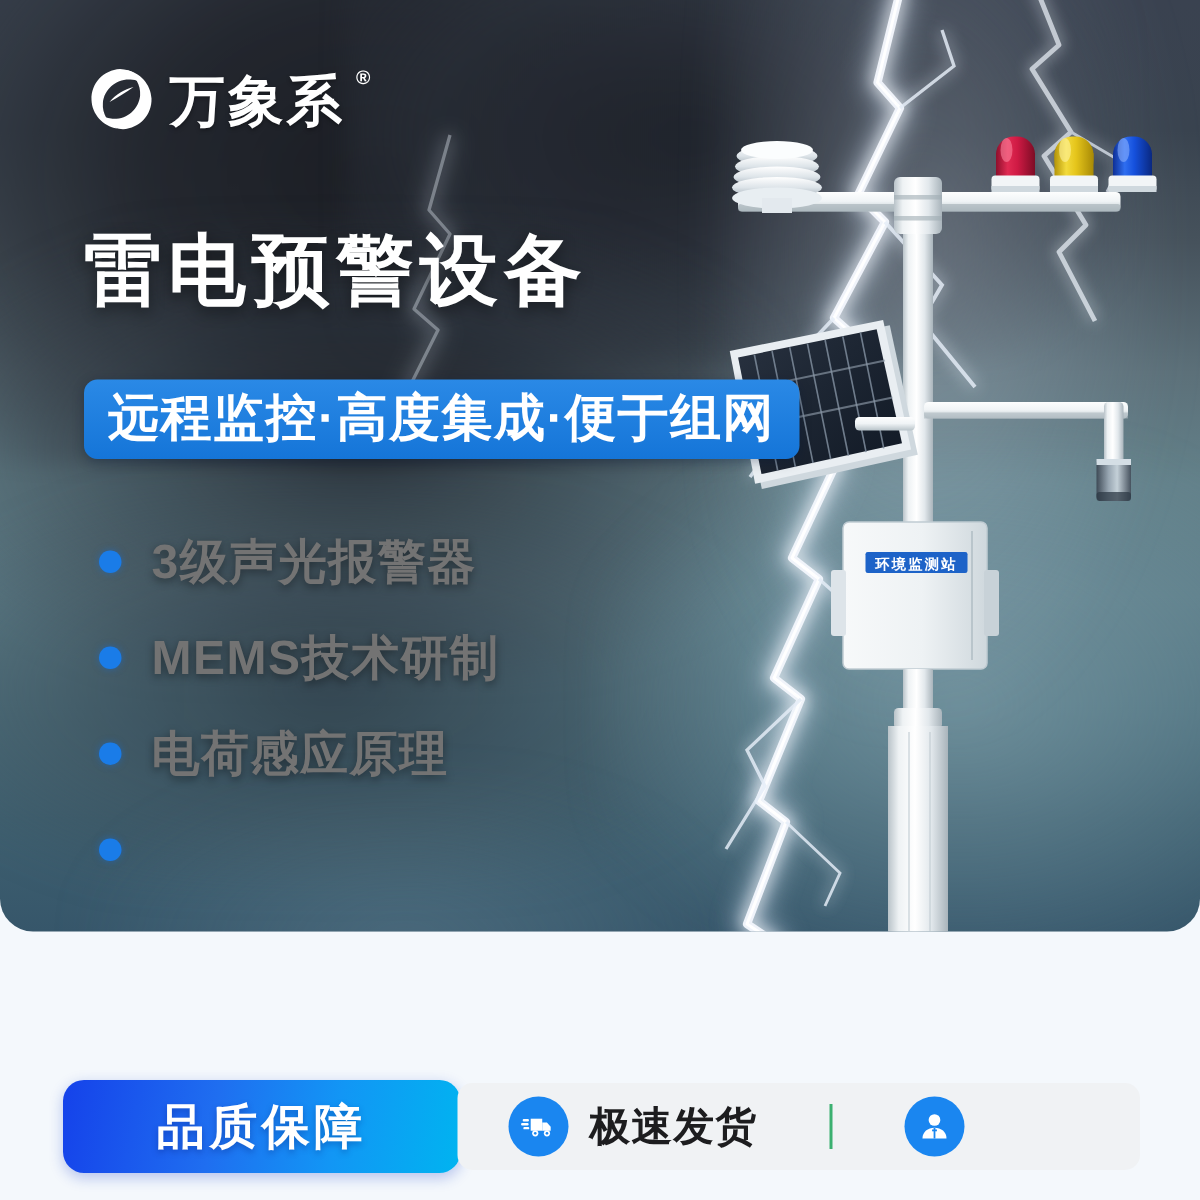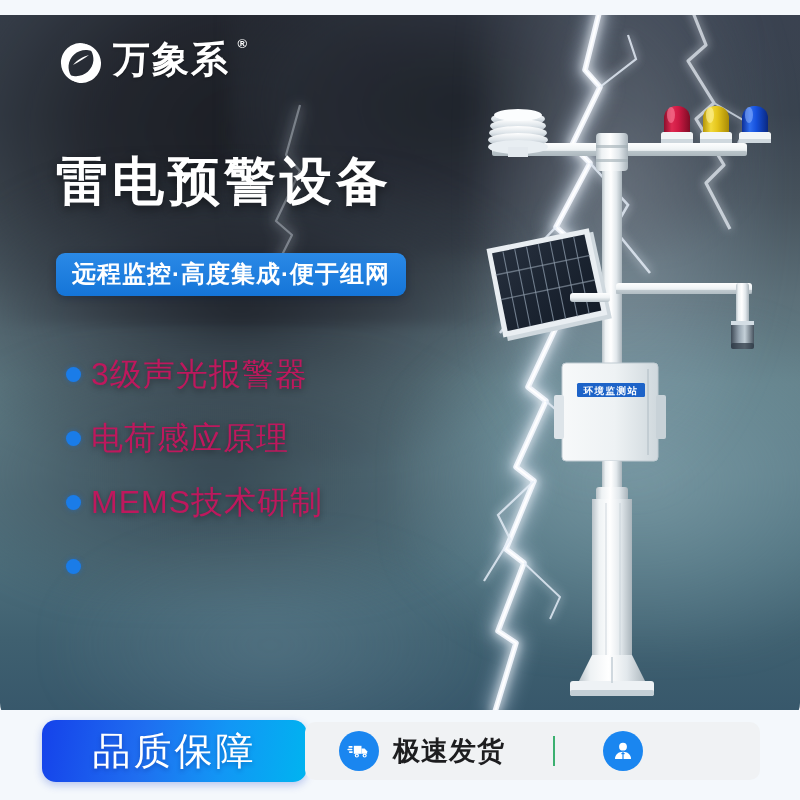--- a/index.html
+++ b/index.html
@@ -5,21 +5,21 @@
   html,body{margin:0;padding:0;}
   body{
     width:800px;height:800px;overflow:hidden;
     background:#f4f8fc;
     font-family:"Liberation Sans","DejaVu Sans",sans-serif;
   }
   .poster{position:relative;width:800px;height:800px;overflow:hidden;background:#f4f8fc;}
 
   
   .hero{
-    position:absolute;left:0;top:15px;width:800px;height:710px;
+    position:absolute;left:0;top:0;width:800px;height:621px;
     border-bottom-left-radius:22px;border-bottom-right-radius:22px;
     overflow:hidden;
     background:
       linear-gradient(180deg,#3a4250 0%,#39434f 14%,#46525c 26%,#5c7079 40%,#63818a 52%,#5d7d88 64%,#4e707d 76%,#3f6070 88%,#36566a 100%);
   }
   
   .cloud-dark{
     position:absolute;left:-60px;top:-120px;width:620px;height:430px;
     background:radial-gradient(ellipse at 50% 55%,rgba(26,28,34,.96) 0%,rgba(32,35,42,.88) 35%,rgba(46,52,60,.55) 62%,rgba(60,68,78,0) 82%);
     filter:blur(6px);
@@ -52,21 +52,21 @@
   .glow-strike{
     position:absolute;left:480px;top:-40px;width:300px;height:520px;
     background:radial-gradient(ellipse at 45% 40%,rgba(214,226,240,.30) 0%,rgba(190,206,226,.12) 45%,rgba(180,200,220,0) 75%);
     filter:blur(16px);
   }
 
   
   .bolt{position:absolute;left:0;top:0;width:800px;height:710px;pointer-events:none;}
 
   
-  .logo{position:absolute;left:58px;top:40px;display:flex;height:52px;}
+  .logo{position:absolute;left:58px;top:40px;display:flex;align-items:center;height:52px;}
   .logo-mark{width:46px;height:46px;position:relative;flex:0 0 auto;}
   .logo-text{
     margin-left:9px;color:#fff;font-size:37px;font-weight:700;letter-spacing:2px;
     line-height:1;position:relative;top:1px;
     text-shadow:0 1px 3px rgba(0,0,0,.35);
   }
   .logo-reg{
     position:absolute;right:-17px;top:-4px;font-size:13px;font-weight:700;color:#fff;
   }
   .logo-text-wrap{position:relative;}
@@ -79,55 +79,55 @@
     white-space:nowrap;
   }
   .subtitle-pill{
     position:absolute;left:56px;top:253px;
     background:linear-gradient(180deg,#2a89e6 0%,#1575d8 100%);
     border-radius:9px;
     padding:9px 16px 10px 16px;
     box-shadow:0 2px 8px rgba(0,20,50,.30);
   }
   .subtitle-pill span{
-    color:#fff;font-size:24px;font-weight:700;letter-spacing:1px;line-height:1;white-space:nowrap;
+    color:#fff;font-size:34px;font-weight:700;letter-spacing:1px;line-height:1;white-space:nowrap;
     display:block;
   }
 
   
   .features{position:absolute;left:66px;top:343px;}
   .feature{display:flex;align-items:center;height:62px;margin-bottom:2px;}
   .feature .dot{
     width:15px;height:15px;border-radius:50%;
     background:#1a7ce8;flex:0 0 auto;
     box-shadow:0 0 5px rgba(20,110,220,.5);
   }
   .feature .ftxt{
-    margin-left:10px;color:#be185d;font-size:32px;font-weight:400;letter-spacing:1px;
+    margin-left:20px;color:#737373;font-size:32px;font-weight:700;letter-spacing:1px;
     line-height:1;white-space:nowrap;
     text-shadow:0 2px 6px rgba(0,0,0,.40);
   }
 
   
   .product{position:absolute;left:420px;top:80px;width:380px;height:630px;}
 
   
   .bottombar{
     position:absolute;left:0;top:710px;width:800px;height:90px;
     background:#f4f8fc;display:flex;align-items:center;
   }
   .quality-pill{
     position:absolute;left:42px;top:720px;
     width:265px;height:62px;border-radius:14px;
     background:linear-gradient(100deg,#1542ea 0%,#1f6ef0 38%,#1296f5 68%,#00b4f0 100%);
     box-shadow:0 3px 9px rgba(20,60,200,.28);
     display:flex;align-items:center;justify-content:center;
   }
   .quality-pill span{
-    color:#fff;font-size:38px;font-weight:400;letter-spacing:3px;line-height:1;
+    color:#fff;font-size:32px;font-weight:700;letter-spacing:3px;line-height:1;
     text-shadow:0 2px 4px rgba(0,30,120,.35);
   }
   .service-bar{
     position:absolute;left:305px;top:722px;
     width:455px;height:58px;border-radius:10px;
     background:#f0f2f4;
     display:flex;align-items:center;gap:16px;
   }
   .svc{display:flex;align-items:center;}
   .svc.first{margin-left:34px;}
@@ -395,25 +395,25 @@
     <span>远程监控·高度集成·便于组网</span>
   </div>
 
   <div class="features">
     <div class="feature">
       <span class="dot"></span>
       <span class="ftxt">3级声光报警器</span>
     </div>
     <div class="feature">
       <span class="dot"></span>
-      <span class="ftxt">电荷感应原理</span>
+      <span class="ftxt">MEMS技术研制</span>
     </div>
     <div class="feature">
       <span class="dot"></span>
-      <span class="ftxt">MEMS技术研制</span>
+      <span class="ftxt">电荷感应原理</span>
     </div>
     <div class="feature">
       <span class="dot"></span>
     </div>
   </div>
 
   <div class="bottombar"></div>
 
   <div class="quality-pill">
     <span>品质保障</span>

